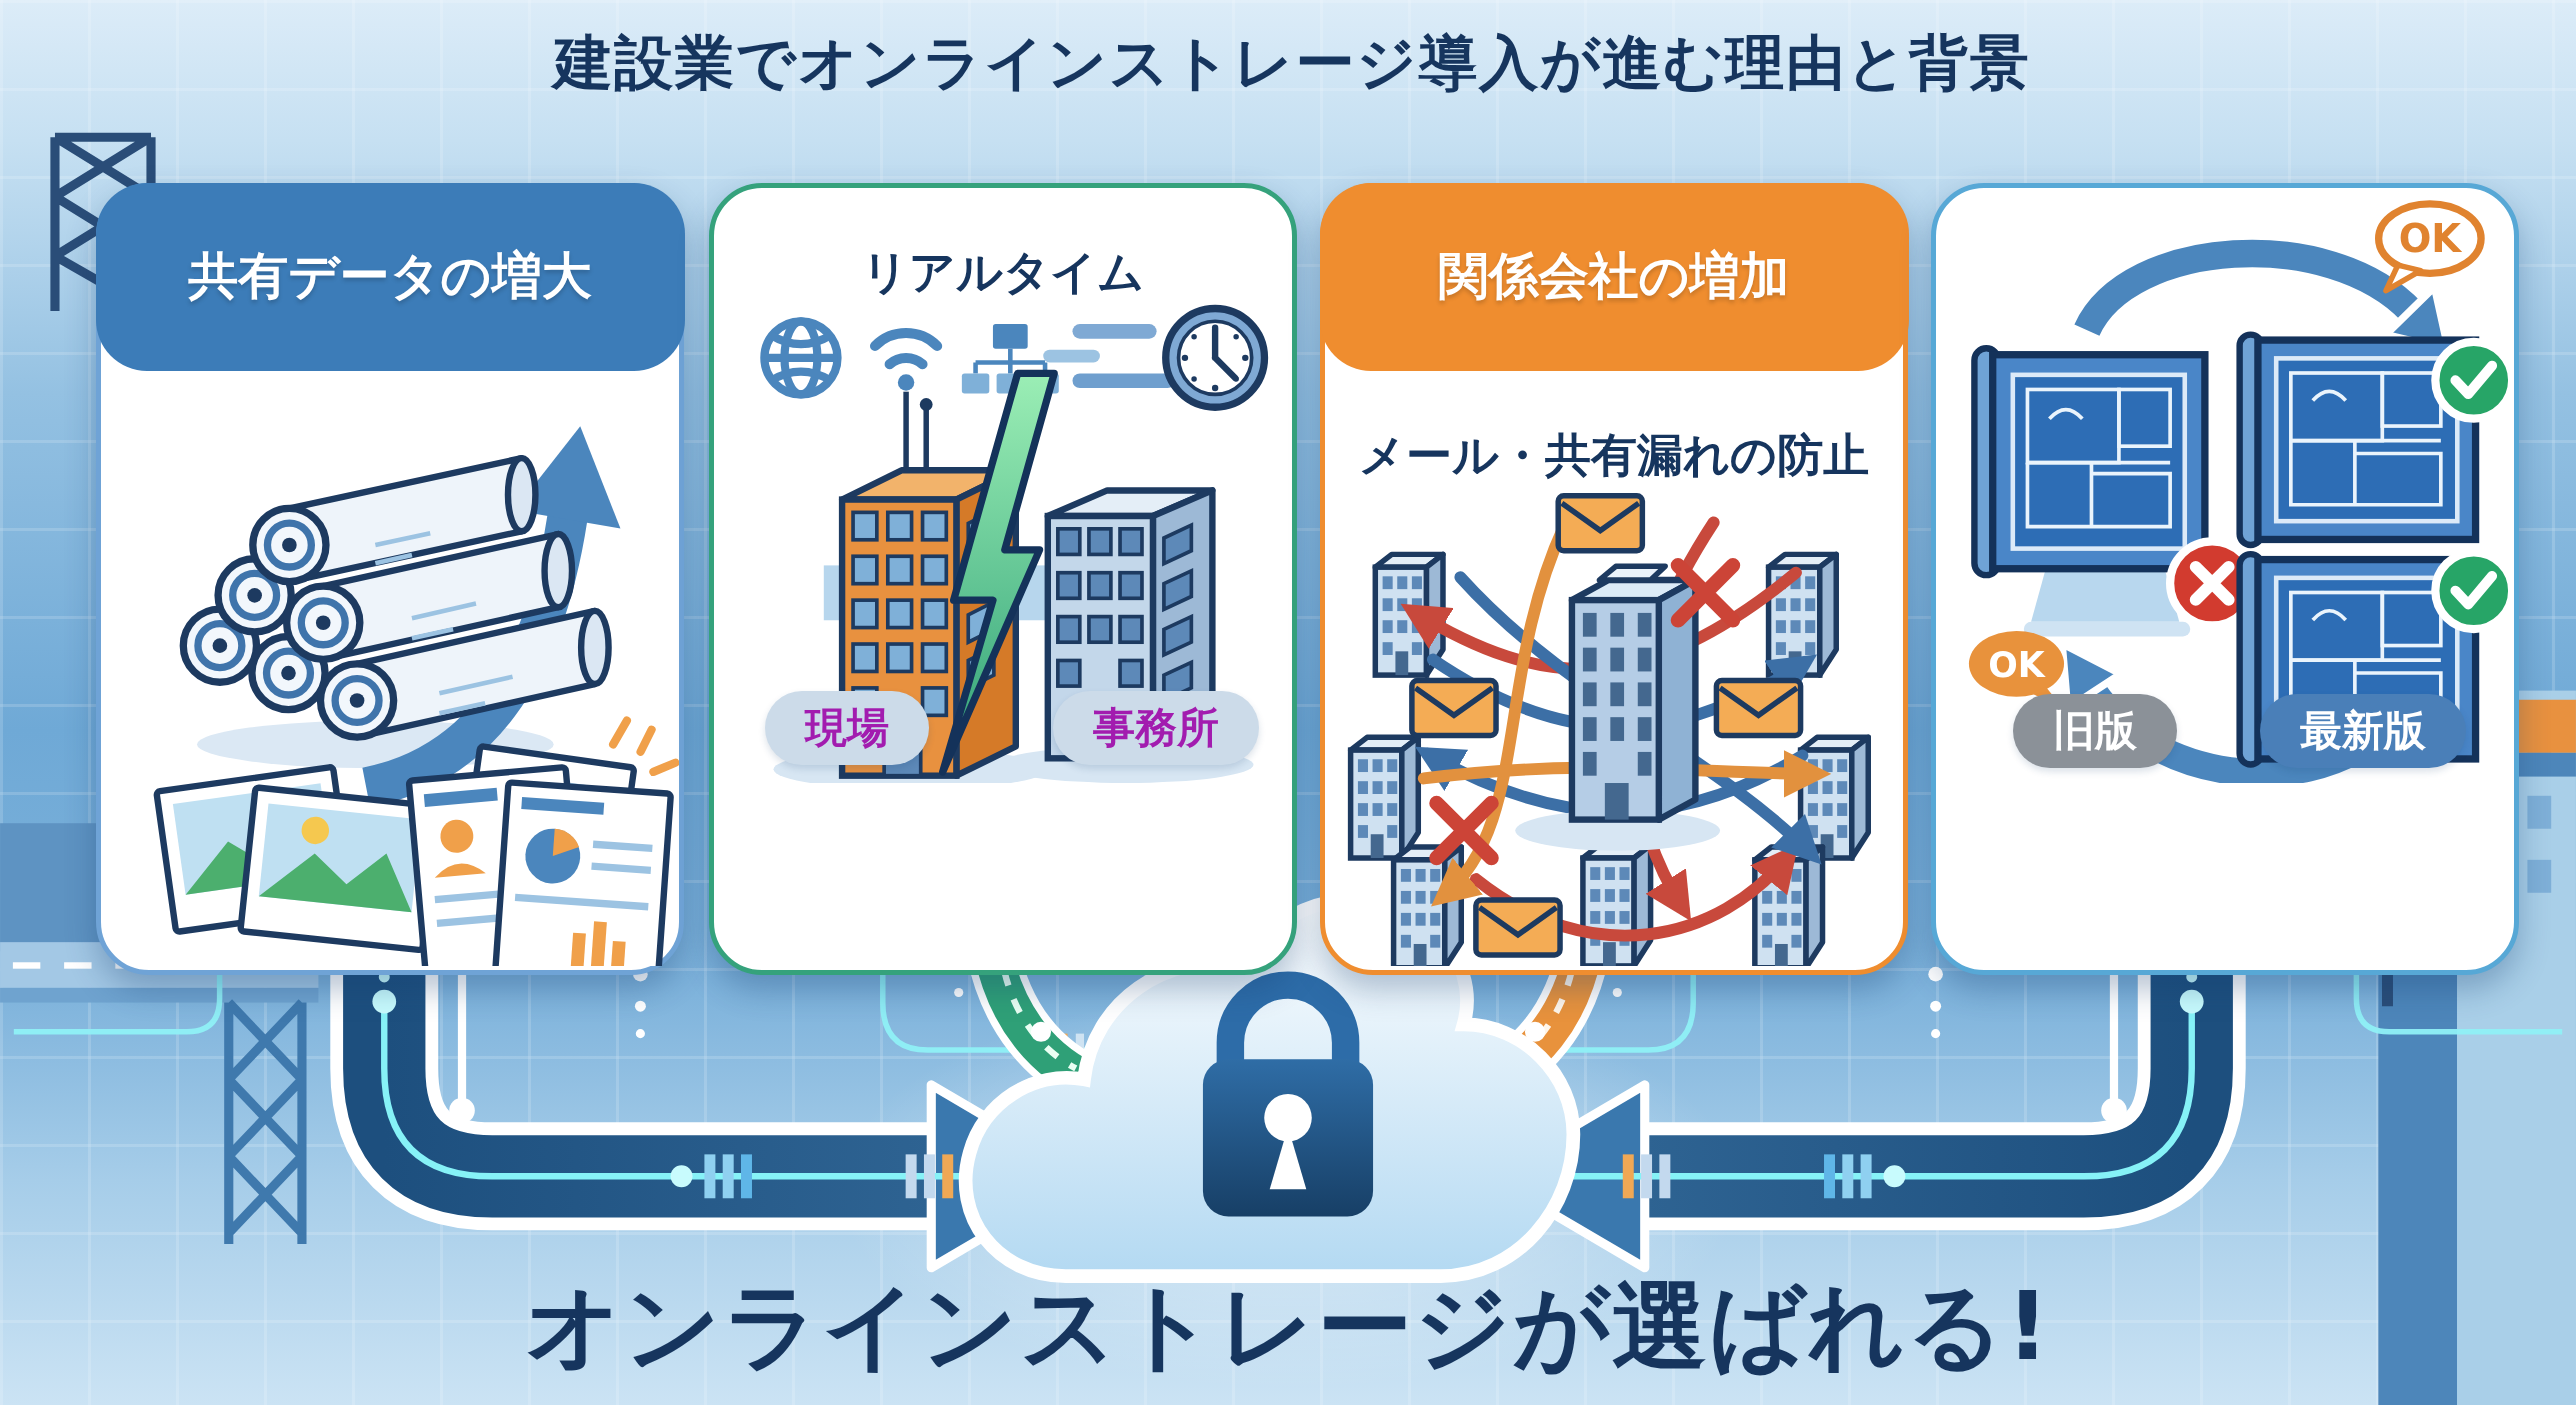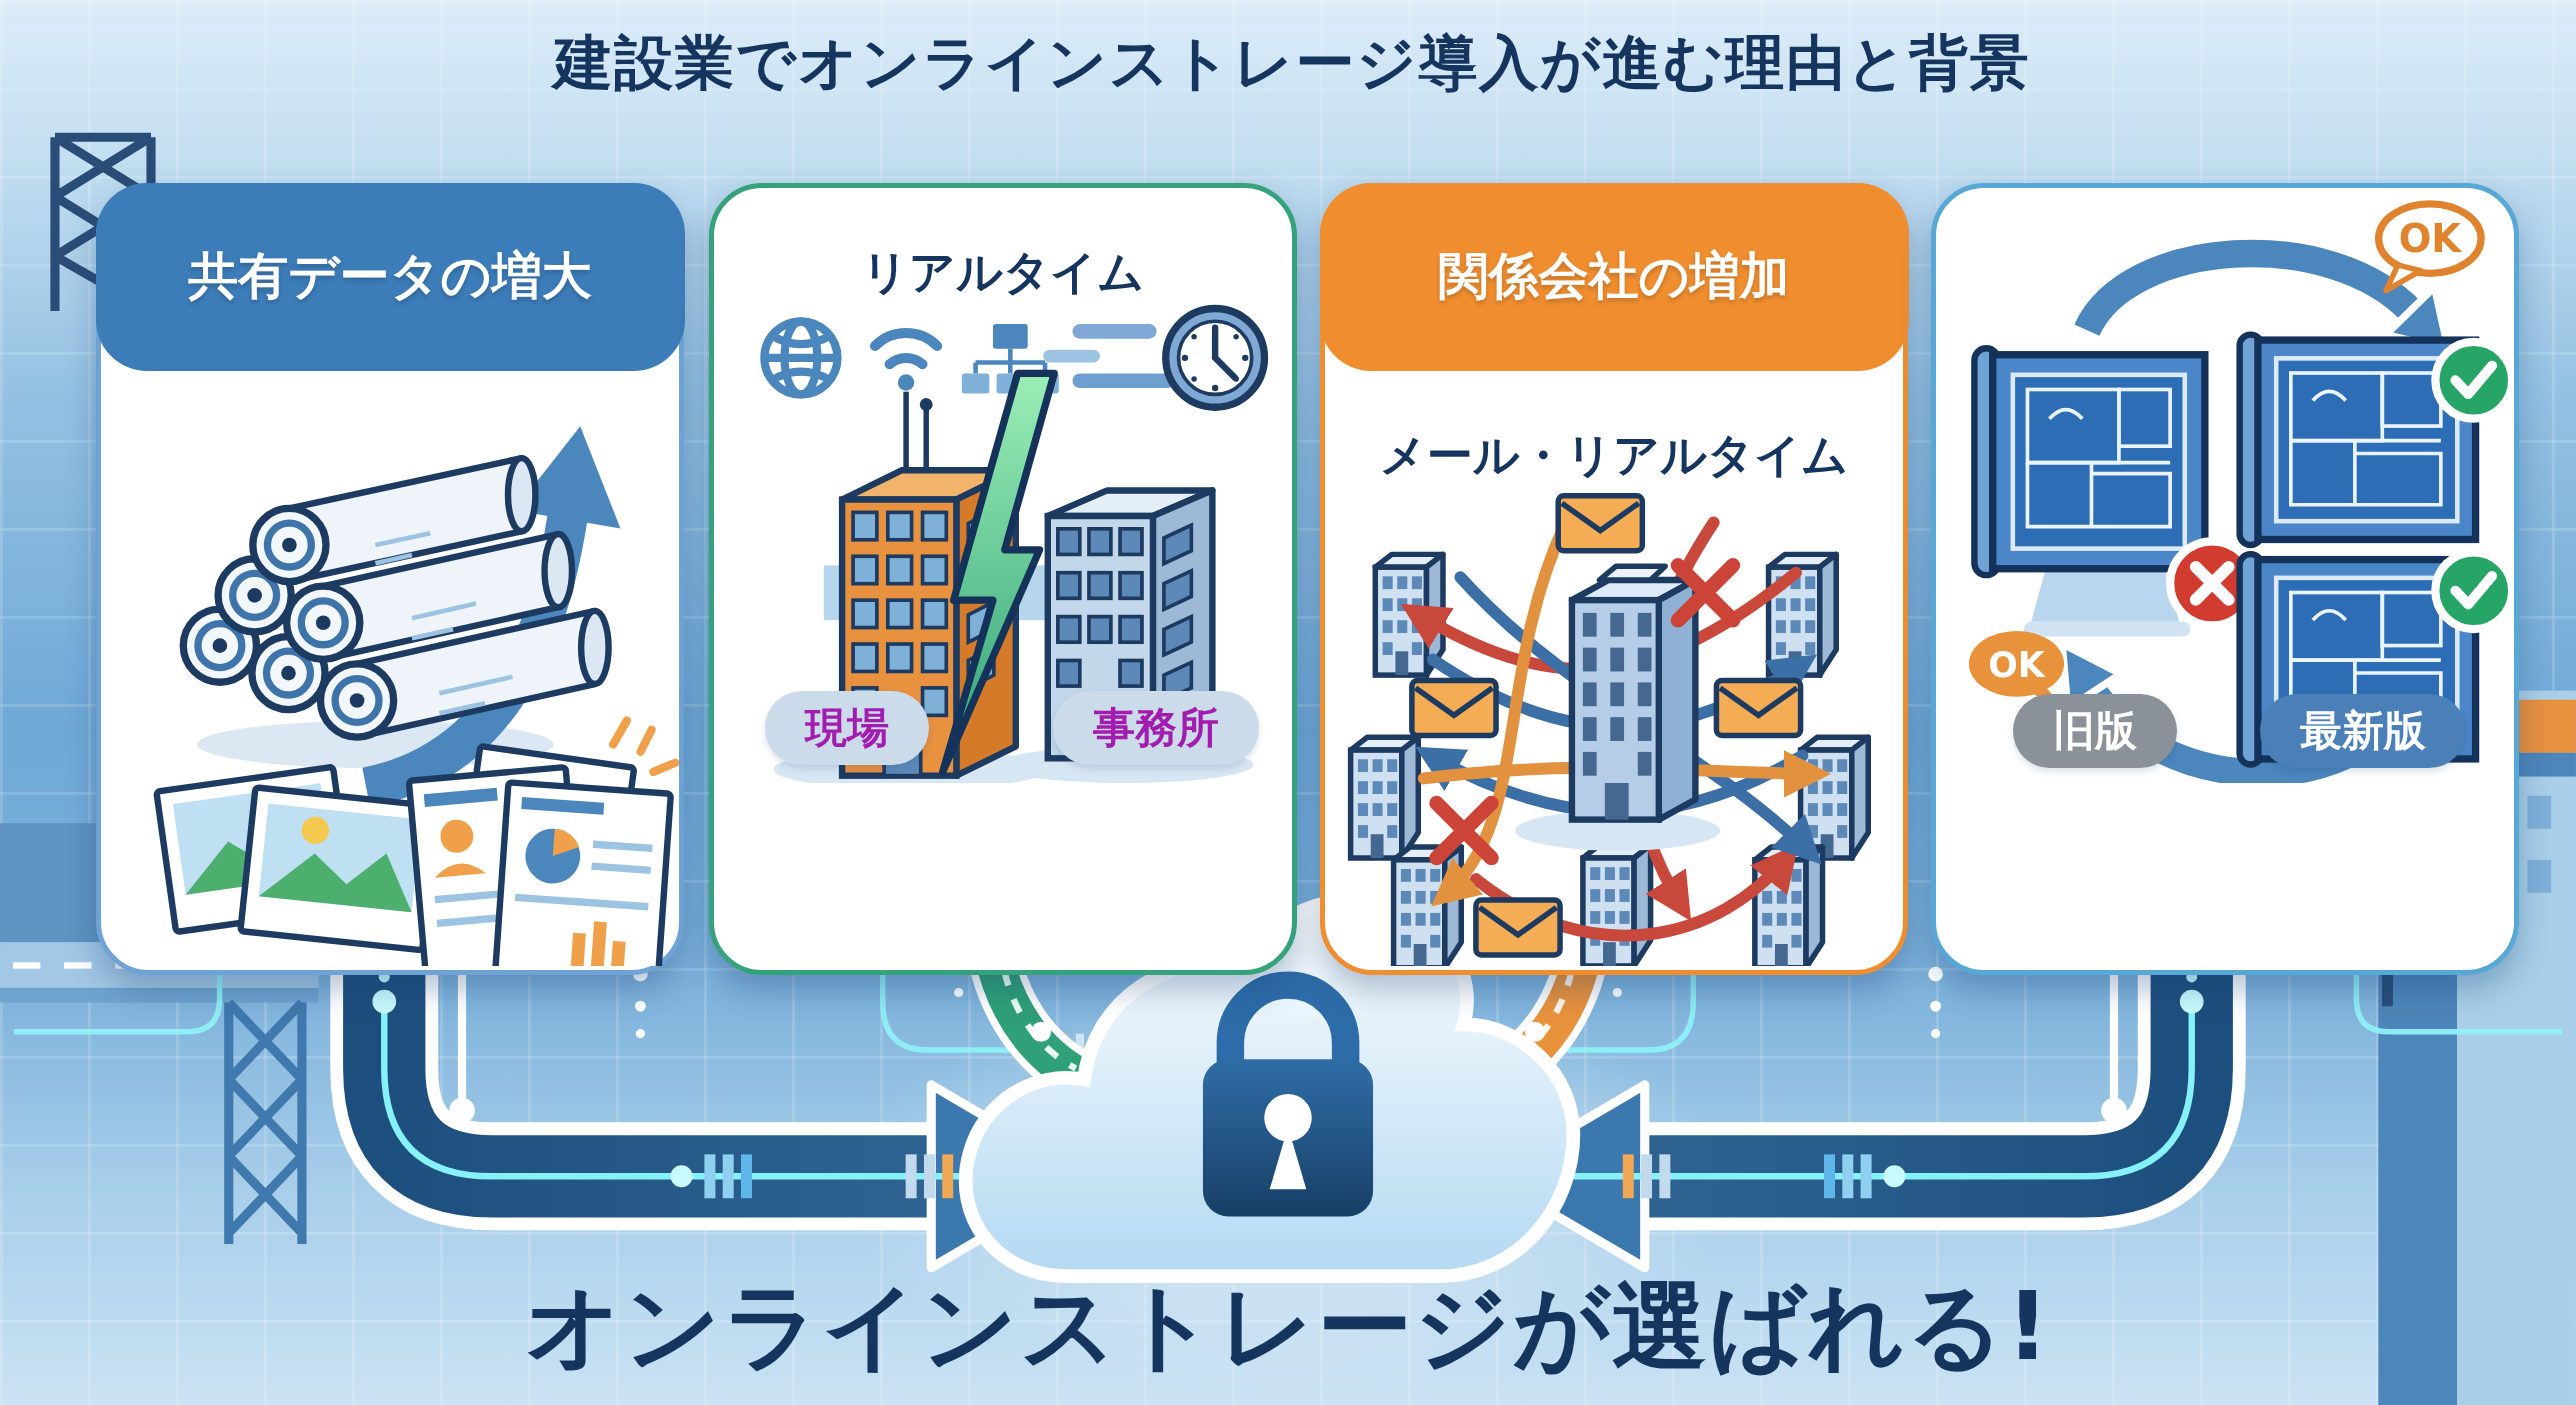--- a/index.html
+++ b/index.html
@@ -423,21 +423,21 @@
       <div class="pill pill-site">現場</div>
       <div class="pill pill-office">事務所</div>
     </div>
   </div>
 
   <div class="card c3" style="left:1320px">
     <div class="card-header">
       <span>関係会社の増加</span>
     </div>
     <div class="card-body">
-      <div class="card-sub">メール・リアルタイム</div>
+      <div class="card-sub">メール・共有漏れの防止</div>
       <svg class="body-svg" width="578" height="494" viewBox="0 0 632 540">
         <defs>
           <g id="bldg">
             <polygon points="0,14 18,0 74,0 56,14" fill="#e4eef7" stroke="#1d3a60" stroke-width="6" stroke-linejoin="round"></polygon>
             <rect x="0" y="14" width="56" height="118" fill="#cfe1f1" stroke="#1d3a60" stroke-width="6"></rect>
             <polygon points="56,14 74,0 74,104 56,132" fill="#9db9d6" stroke="#1d3a60" stroke-width="6" stroke-linejoin="round"></polygon>
             <g fill="#5d89b8">
               <rect x="8" y="24" width="11" height="14"></rect>
                 <rect x="24" y="24" width="11" height="14"></rect>
                 <rect x="40" y="24" width="11" height="14"></rect>

